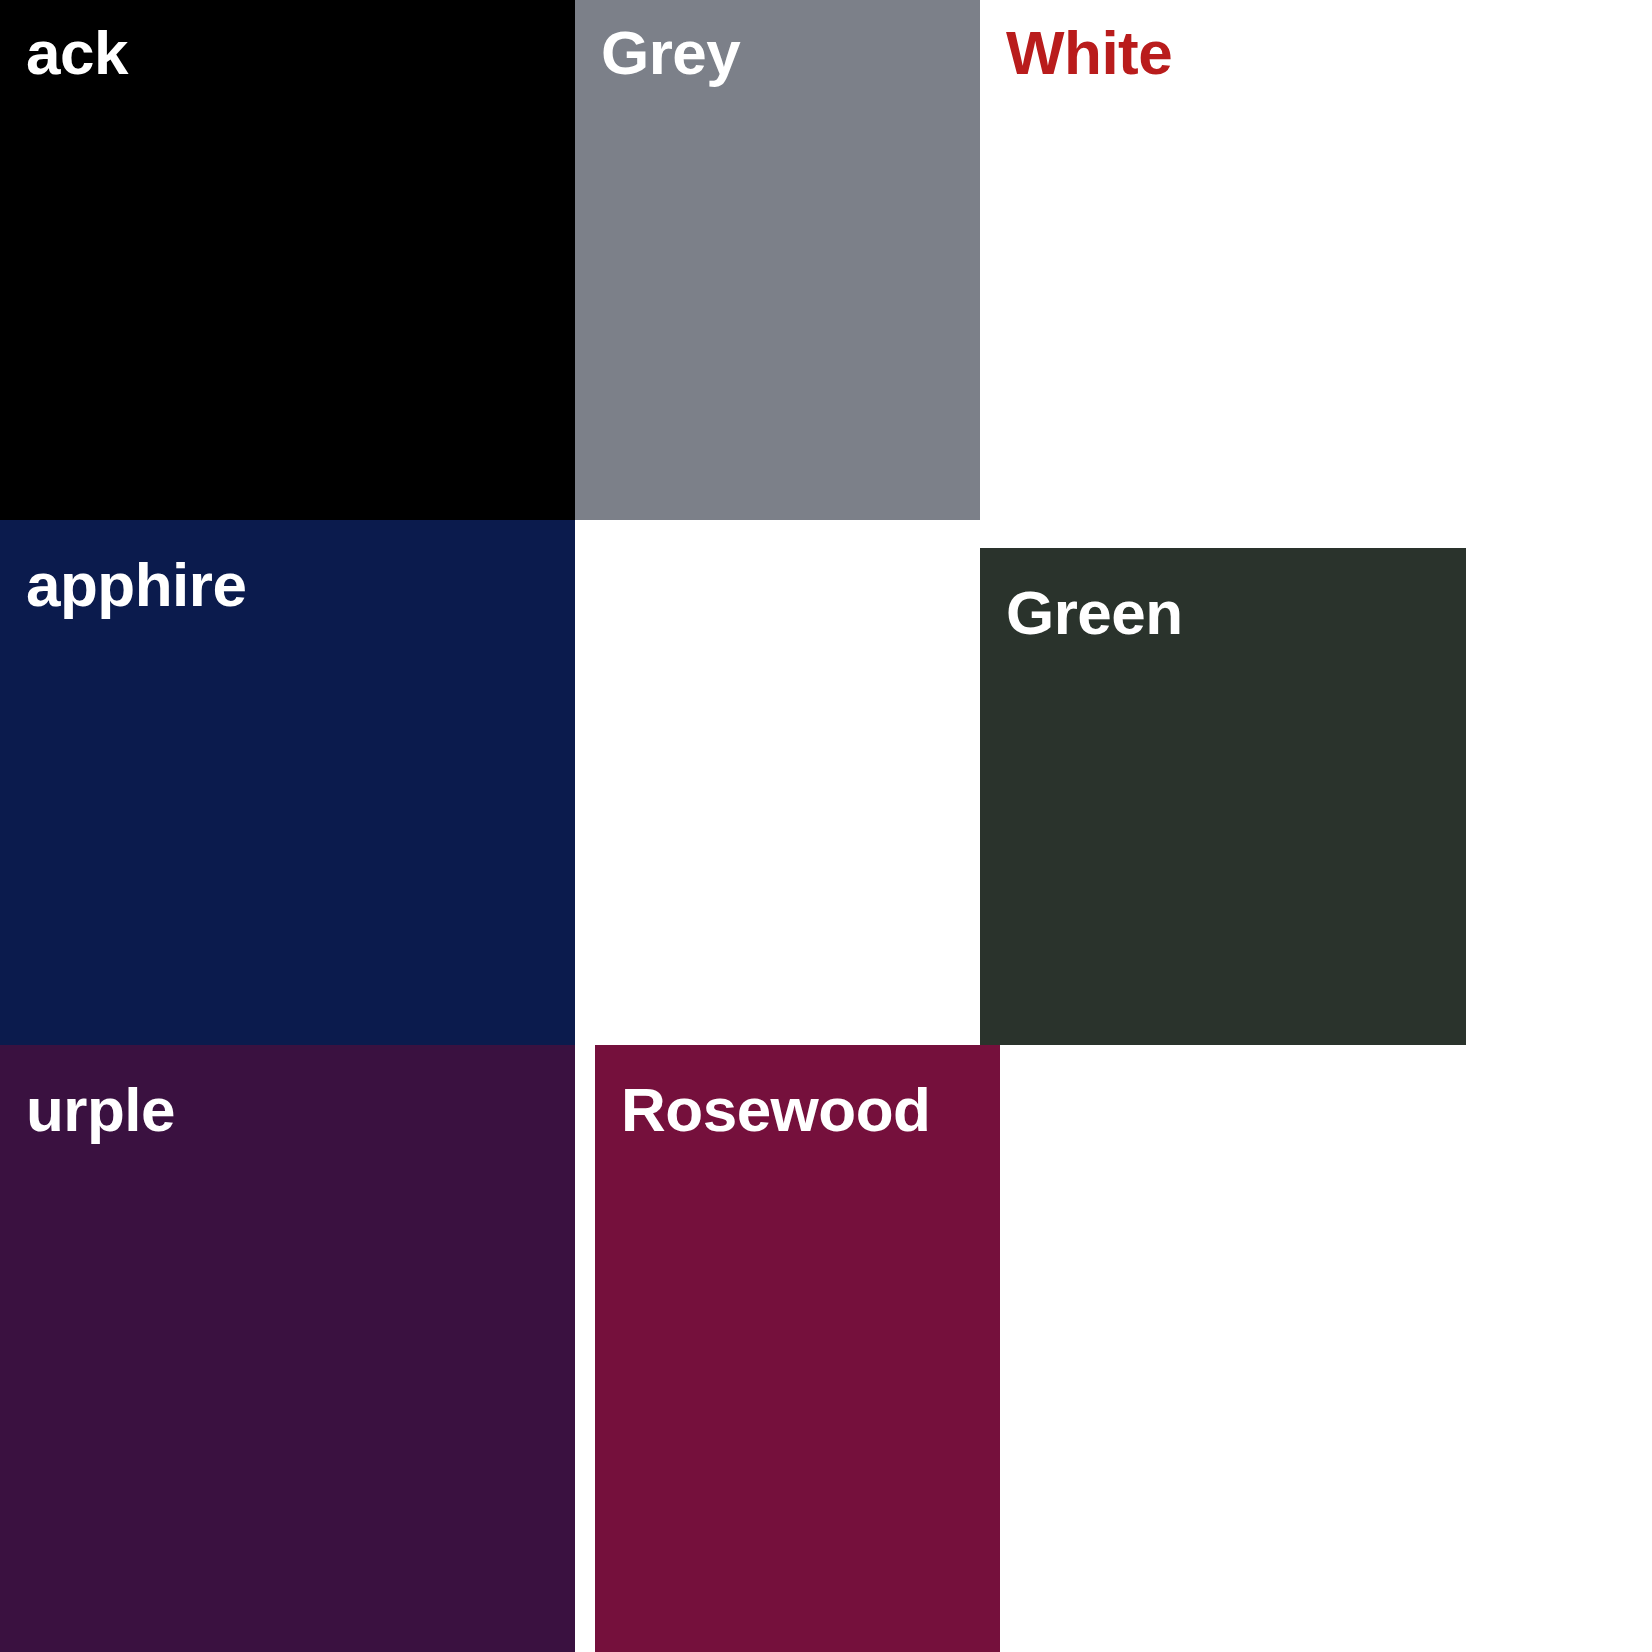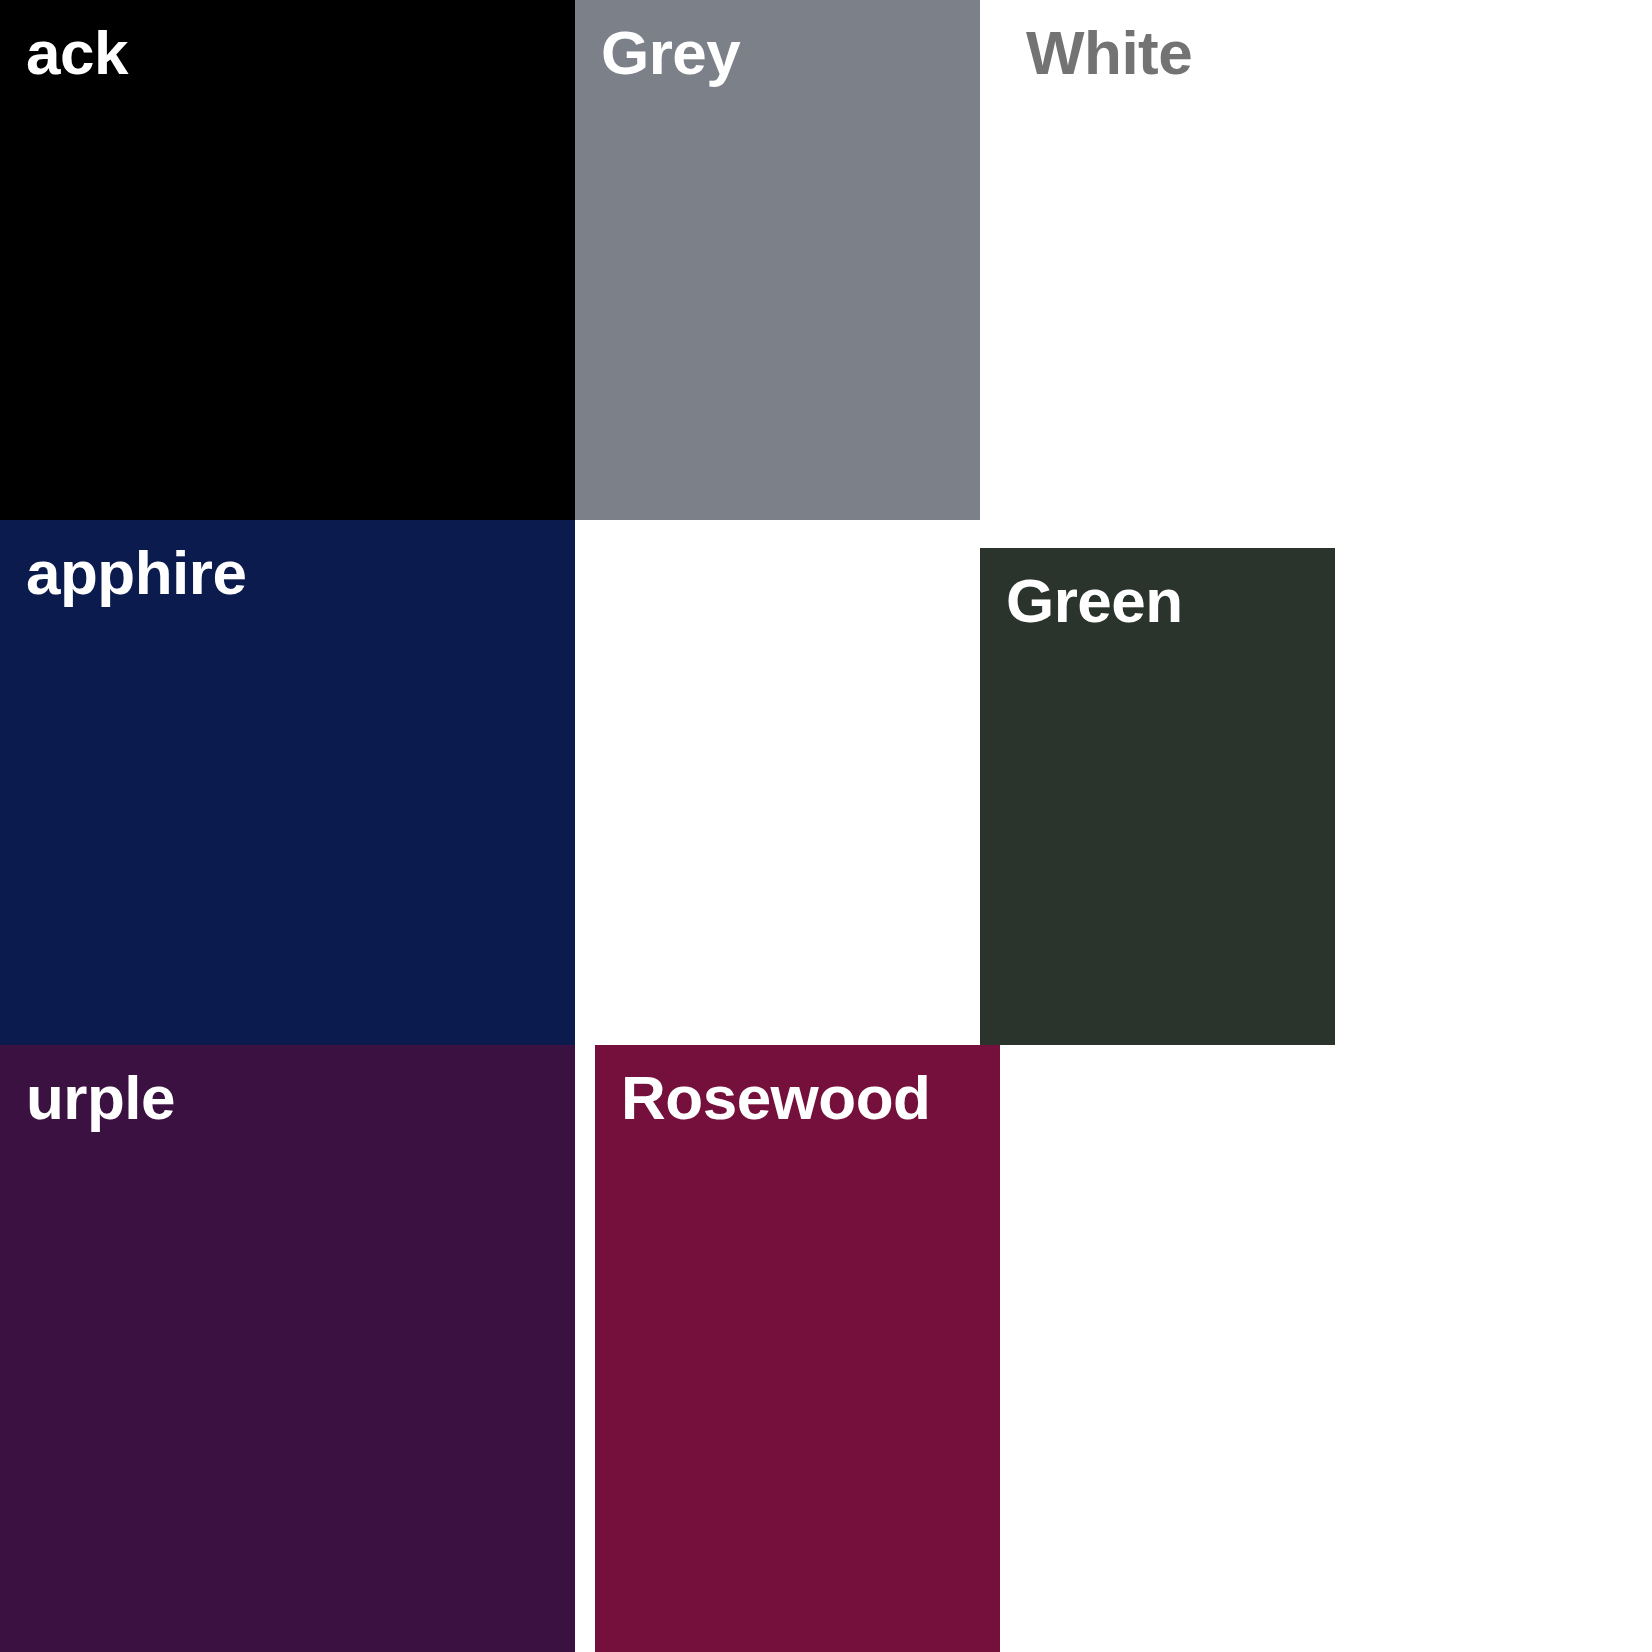--- a/index.html
+++ b/index.html
@@ -23,39 +23,38 @@
 
   .swatch {
     position: absolute;
     box-sizing: border-box;
     overflow: hidden;
   }
 
   .swatch-label {
     position: absolute;
     left: 26px;
-    top: 20px;
+    top: 32px;
     font-family: "Liberation Sans", sans-serif;
     font-weight: bold;
     font-size: 62px;
     line-height: 1.05;
     letter-spacing: -0.5px;
     white-space: nowrap;
     color: #ffffff;
   }
 
   .swatch-label.dark-text {
-    color: #737373;
-    margin-left: 20px;
+    color: #b91c1c;
   }
 
   
   .col-1 { left: -150px; width: 725px; }
   .col-2 { left: 575px;  width: 405px; }
-  .col-3 { left: 980px;  width: 355px; }
+  .col-3 { left: 980px;  width: 486px; }
 
   .col-3.full-bleed { width: 672px; }
 
   .row-1 { top: -58px; height: 578px; }
   .row-2 { top: 520px; height: 525px; }
   .row-3 { top: 1045px; height: 607px; }
 
   .row-2.offset-down { top: 548px; height: 497px; }
   .row-3.offset-down { top: 1098px; height: 554px; }
 

